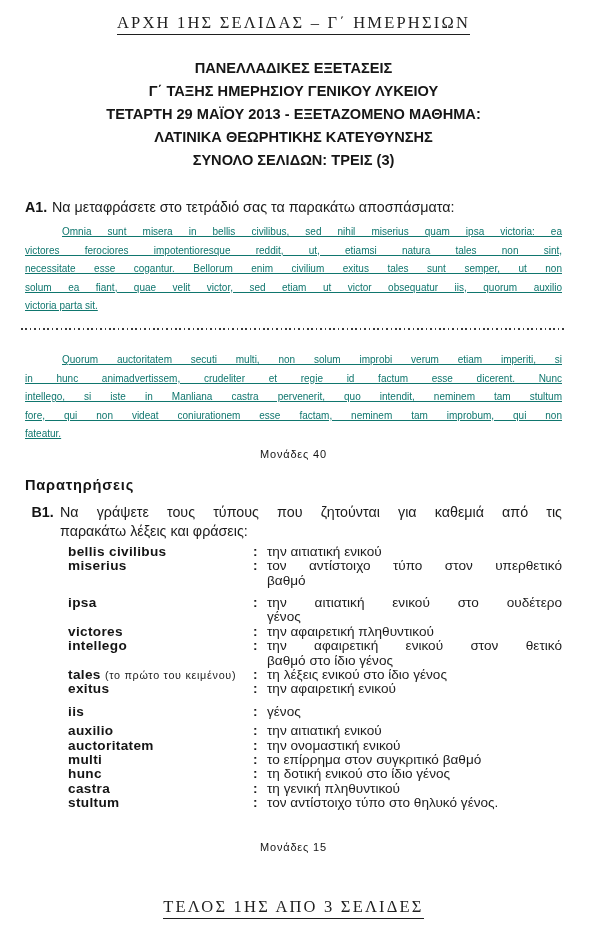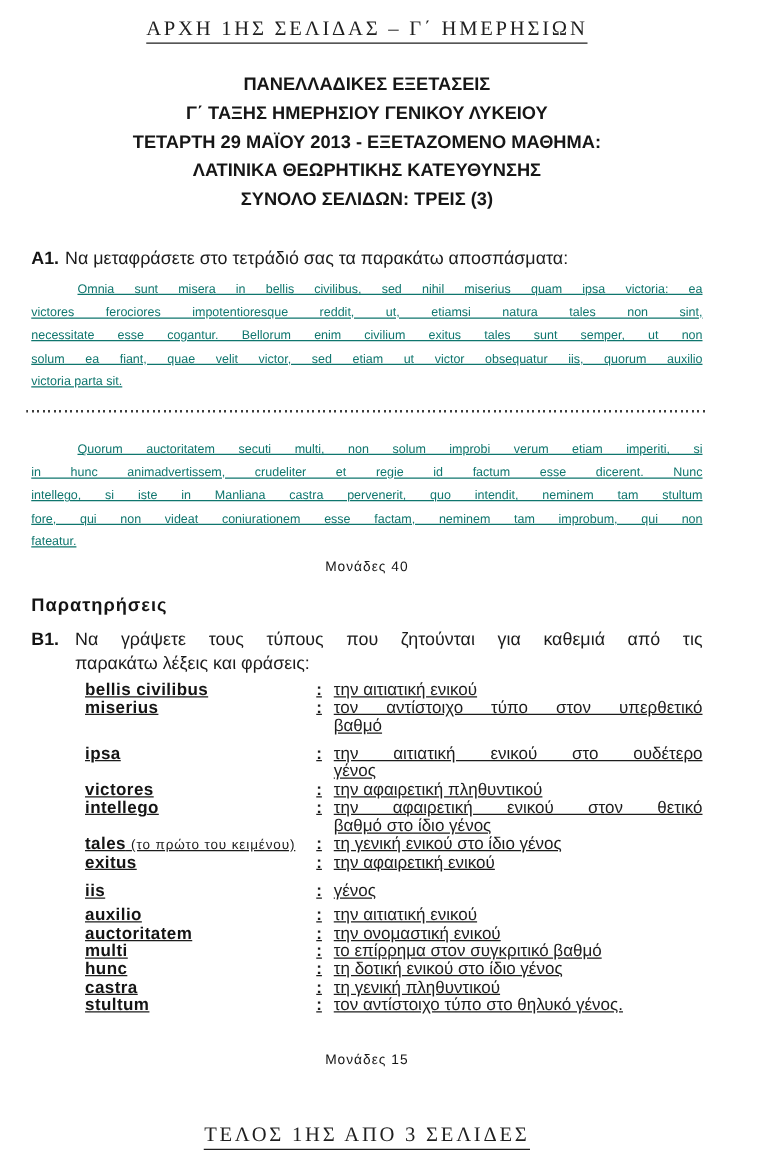--- a/index.html
+++ b/index.html
@@ -16,21 +16,21 @@
     display:inline-block;font-size:16.5px;letter-spacing:2.2px;color:#1f1f1f;
     border-bottom:1.4px solid #1f1f1f;padding-bottom:1px;white-space:nowrap;
   }
 
   
   .exam-info{margin-top:22px;text-align:center;font-weight:bold;font-size:14.6px;line-height:23px;color:#161616;}
 
   
   .question{display:flex;margin-top:26px;font-size:14.3px;line-height:18.3px;}
   .qlabel{font-weight:bold;flex:0 0 27px;color:#141414;}
-  .qlabel.wide{flex:0 0 35px;}
+  .qlabel.wide{flex:0 0 35px;text-align:center;}
   .qtext{flex:1;}
 
   
   .latin{margin-top:7px;font-size:10px;line-height:18.4px;color:#0f766e;text-decoration:underline;}
   .latin.second{margin-top:21px;}
   .ln{display:block;white-space:nowrap;}
   .jl{white-space:normal;text-align:justify;text-align-last:justify;}
   .indent{text-indent:37px;}
 
   .dotted{height:2px;margin:13px -4px 0 -4px;
@@ -38,21 +38,21 @@
 
   .marks{margin-top:5px;text-align:center;font-weight:normal;font-size:11px;letter-spacing:0.8px;color:#141414;}
   .marks.b{margin-top:30px;}
 
   .obs-title{margin-top:17px;font-weight:bold;font-size:14.6px;letter-spacing:0.8px;color:#141414;}
 
   .question.b{margin-top:10px;}
   .binstr .ln{line-height:18.2px;}
 
   
-  .gloss{margin:5px 0 0 43px;font-size:13.6px;line-height:14.4px;color:#1c1c1c;text-decoration:underline;}
+  .gloss{margin:5px 0 0 43px;font-size:13.6px;line-height:14.4px;color:#1c1c1c;}
   .entry{display:flex;align-items:flex-start;}
   .entry.mt8{margin-top:8px;}
   .entry.mt5{margin-top:5px;}
   .term{flex:0 0 185px;font-weight:bold;letter-spacing:0.35px;color:#141414;}
   .term .note{font-weight:normal;font-size:10.8px;letter-spacing:0.7px;color:#1c1c1c;}
   .colon{flex:0 0 14px;font-weight:bold;}
   .def{flex:1;}
   .dl{display:block;}
   .dl.jl{text-align:justify;text-align-last:justify;}
 
@@ -146,21 +146,21 @@
       <span class="colon">:</span>
       <span class="def">
         <span class="dl jl">την αφαιρετική ενικού στον θετικό</span>
         <span class="dl">βαθμό στο ίδιο γένος</span>
       </span>
     </div>
     <div class="entry">
       <span class="term"><span>tales</span> <span class="note">(το πρώτο του κειμένου)</span></span>
       <span class="colon">:</span>
       <span class="def">
-        <span class="dl">τη γενική ενικού στο ίδιο γένος</span>
+        <span class="dl">τη λέξεις ενικού στο ίδιο γένος</span>
       </span>
     </div>
     <div class="entry">
       <span class="term">exitus</span>
       <span class="colon">:</span>
       <span class="def">
         <span class="dl">την αφαιρετική ενικού</span>
       </span>
     </div>
     <div class="entry mt8">

